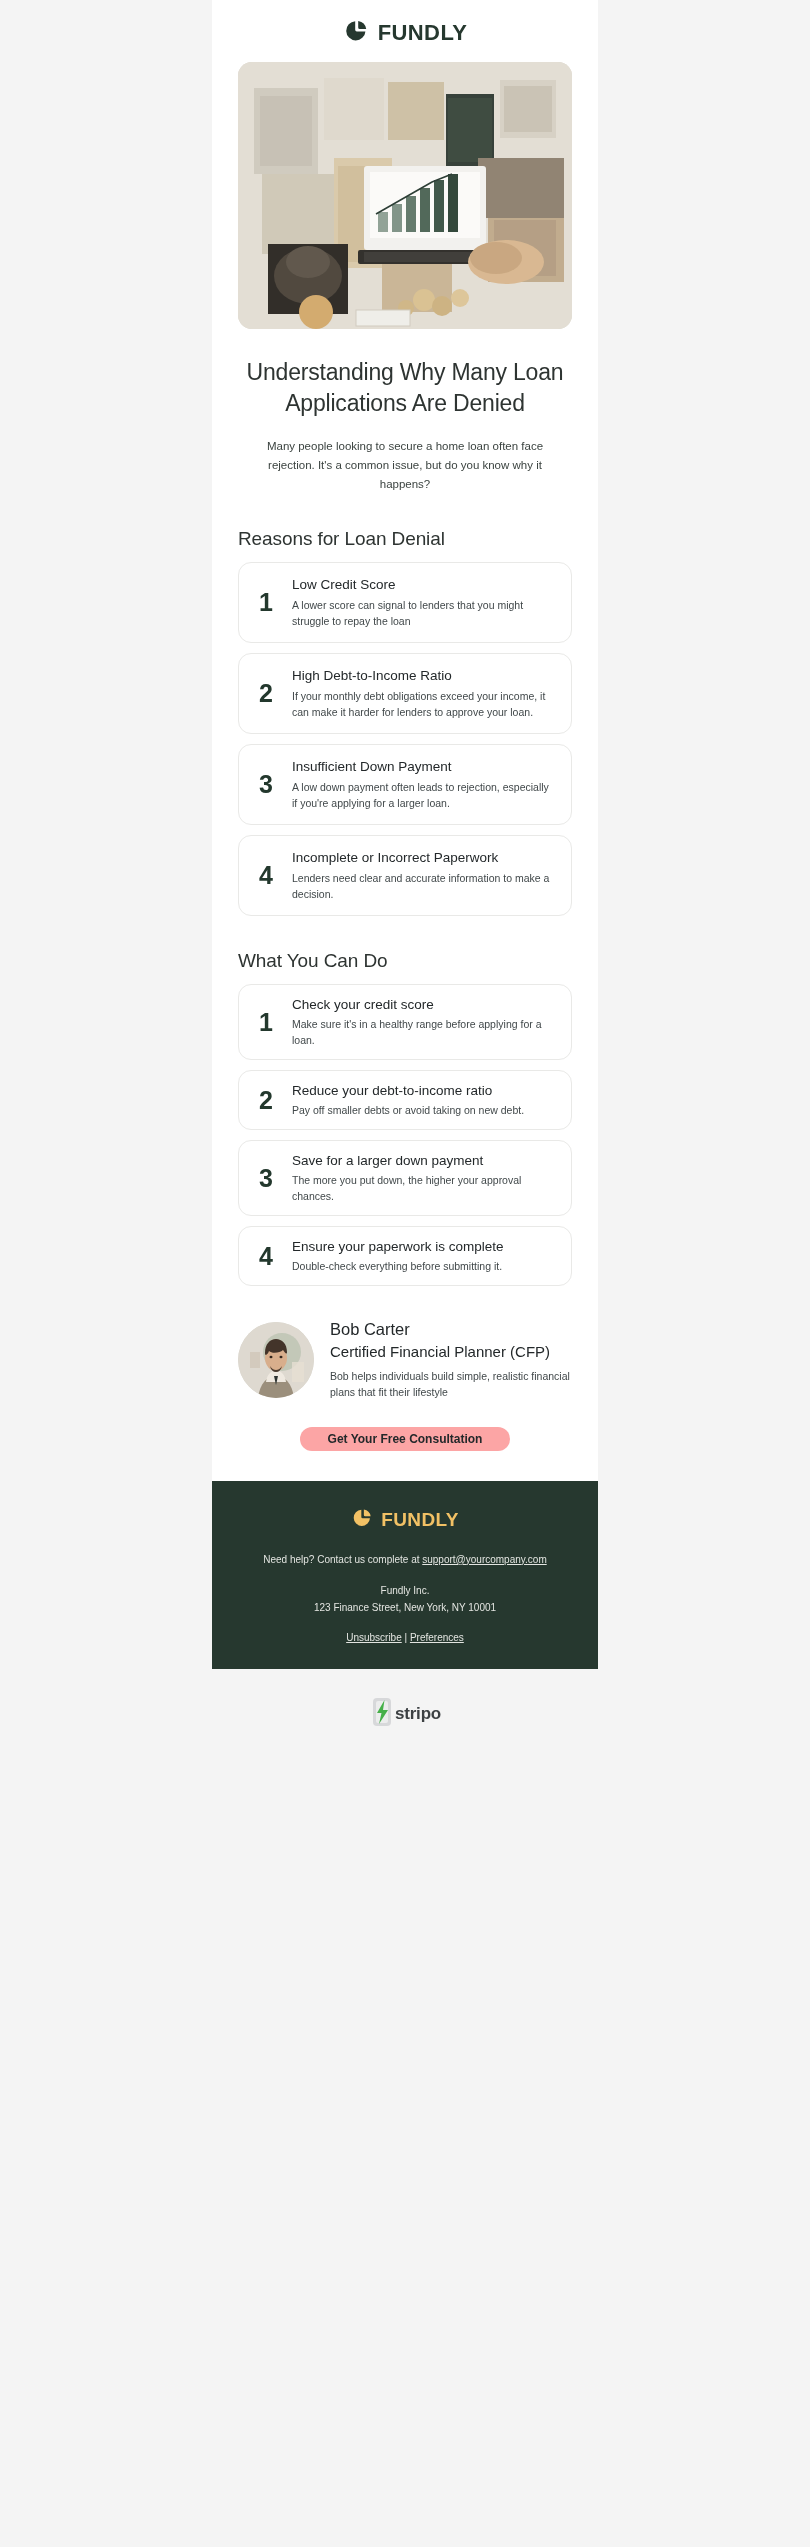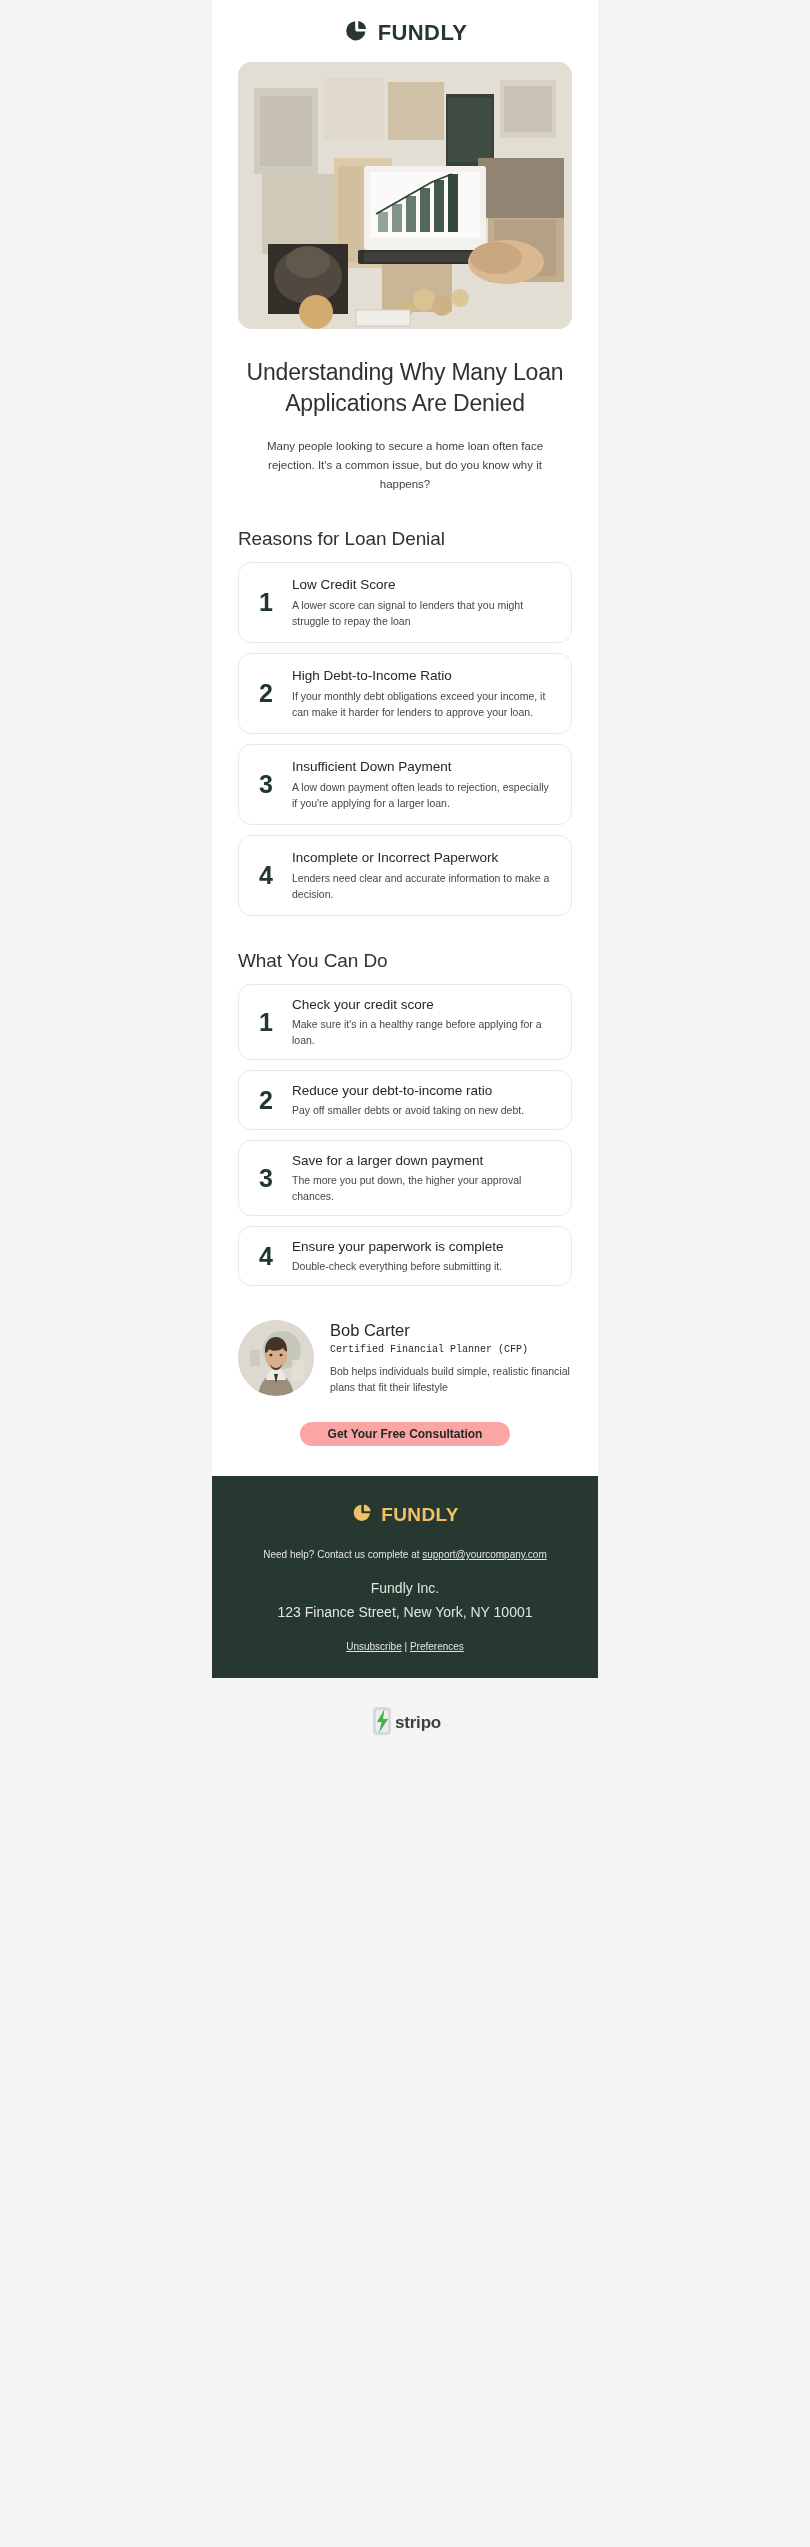--- a/index.html
+++ b/index.html
@@ -132,24 +132,23 @@
     background: #d9d6cd;
   }
   .avatar svg { display:block; width: 100%; height: 100%; }
   .author-info { flex: 1 1 auto; }
   .author-name {
     font-size: 16.5px;
     color: #23282a;
     margin-bottom: 4px;
   }
   .author-role {
-    font-size: 10px;
+    font-size: 15px;
     color: #23282a;
     margin-bottom: 8px;
-    font-family: Liberation Mono, monospace;
   }
   .author-bio {
     font-size: 10.5px;
     line-height: 1.55;
     color: #41484a;
   }
 
   
   .cta-wrap {
     margin: 26px 0 30px 0;
@@ -188,21 +187,21 @@
     letter-spacing: 0.4px;
     color: #f2c165;
   }
   .footer-line {
     font-size: 10px;
     line-height: 1.7;
     color: #e3e5e1;
   }
   .footer-link { color: #e3e5e1; text-decoration: underline; }
   .footer-gap { height: 14px; }
-  .footer-legal { font-size: 14px; line-height: 1.7; color: #e3e5e1; }
+  .footer-legal { font-size: 10px; line-height: 1.7; color: #e3e5e1; }
   .footer-gap2 { height: 16px; }
   .footer-small { font-size: 10px; color: #e3e5e1; }
   .footer-small a { color: #e3e5e1; text-decoration: underline; }
 
   
   .badge-wrap {
     padding: 28px 0 20px 0;
     display: flex;
     justify-content: center;
     align-items: center;

